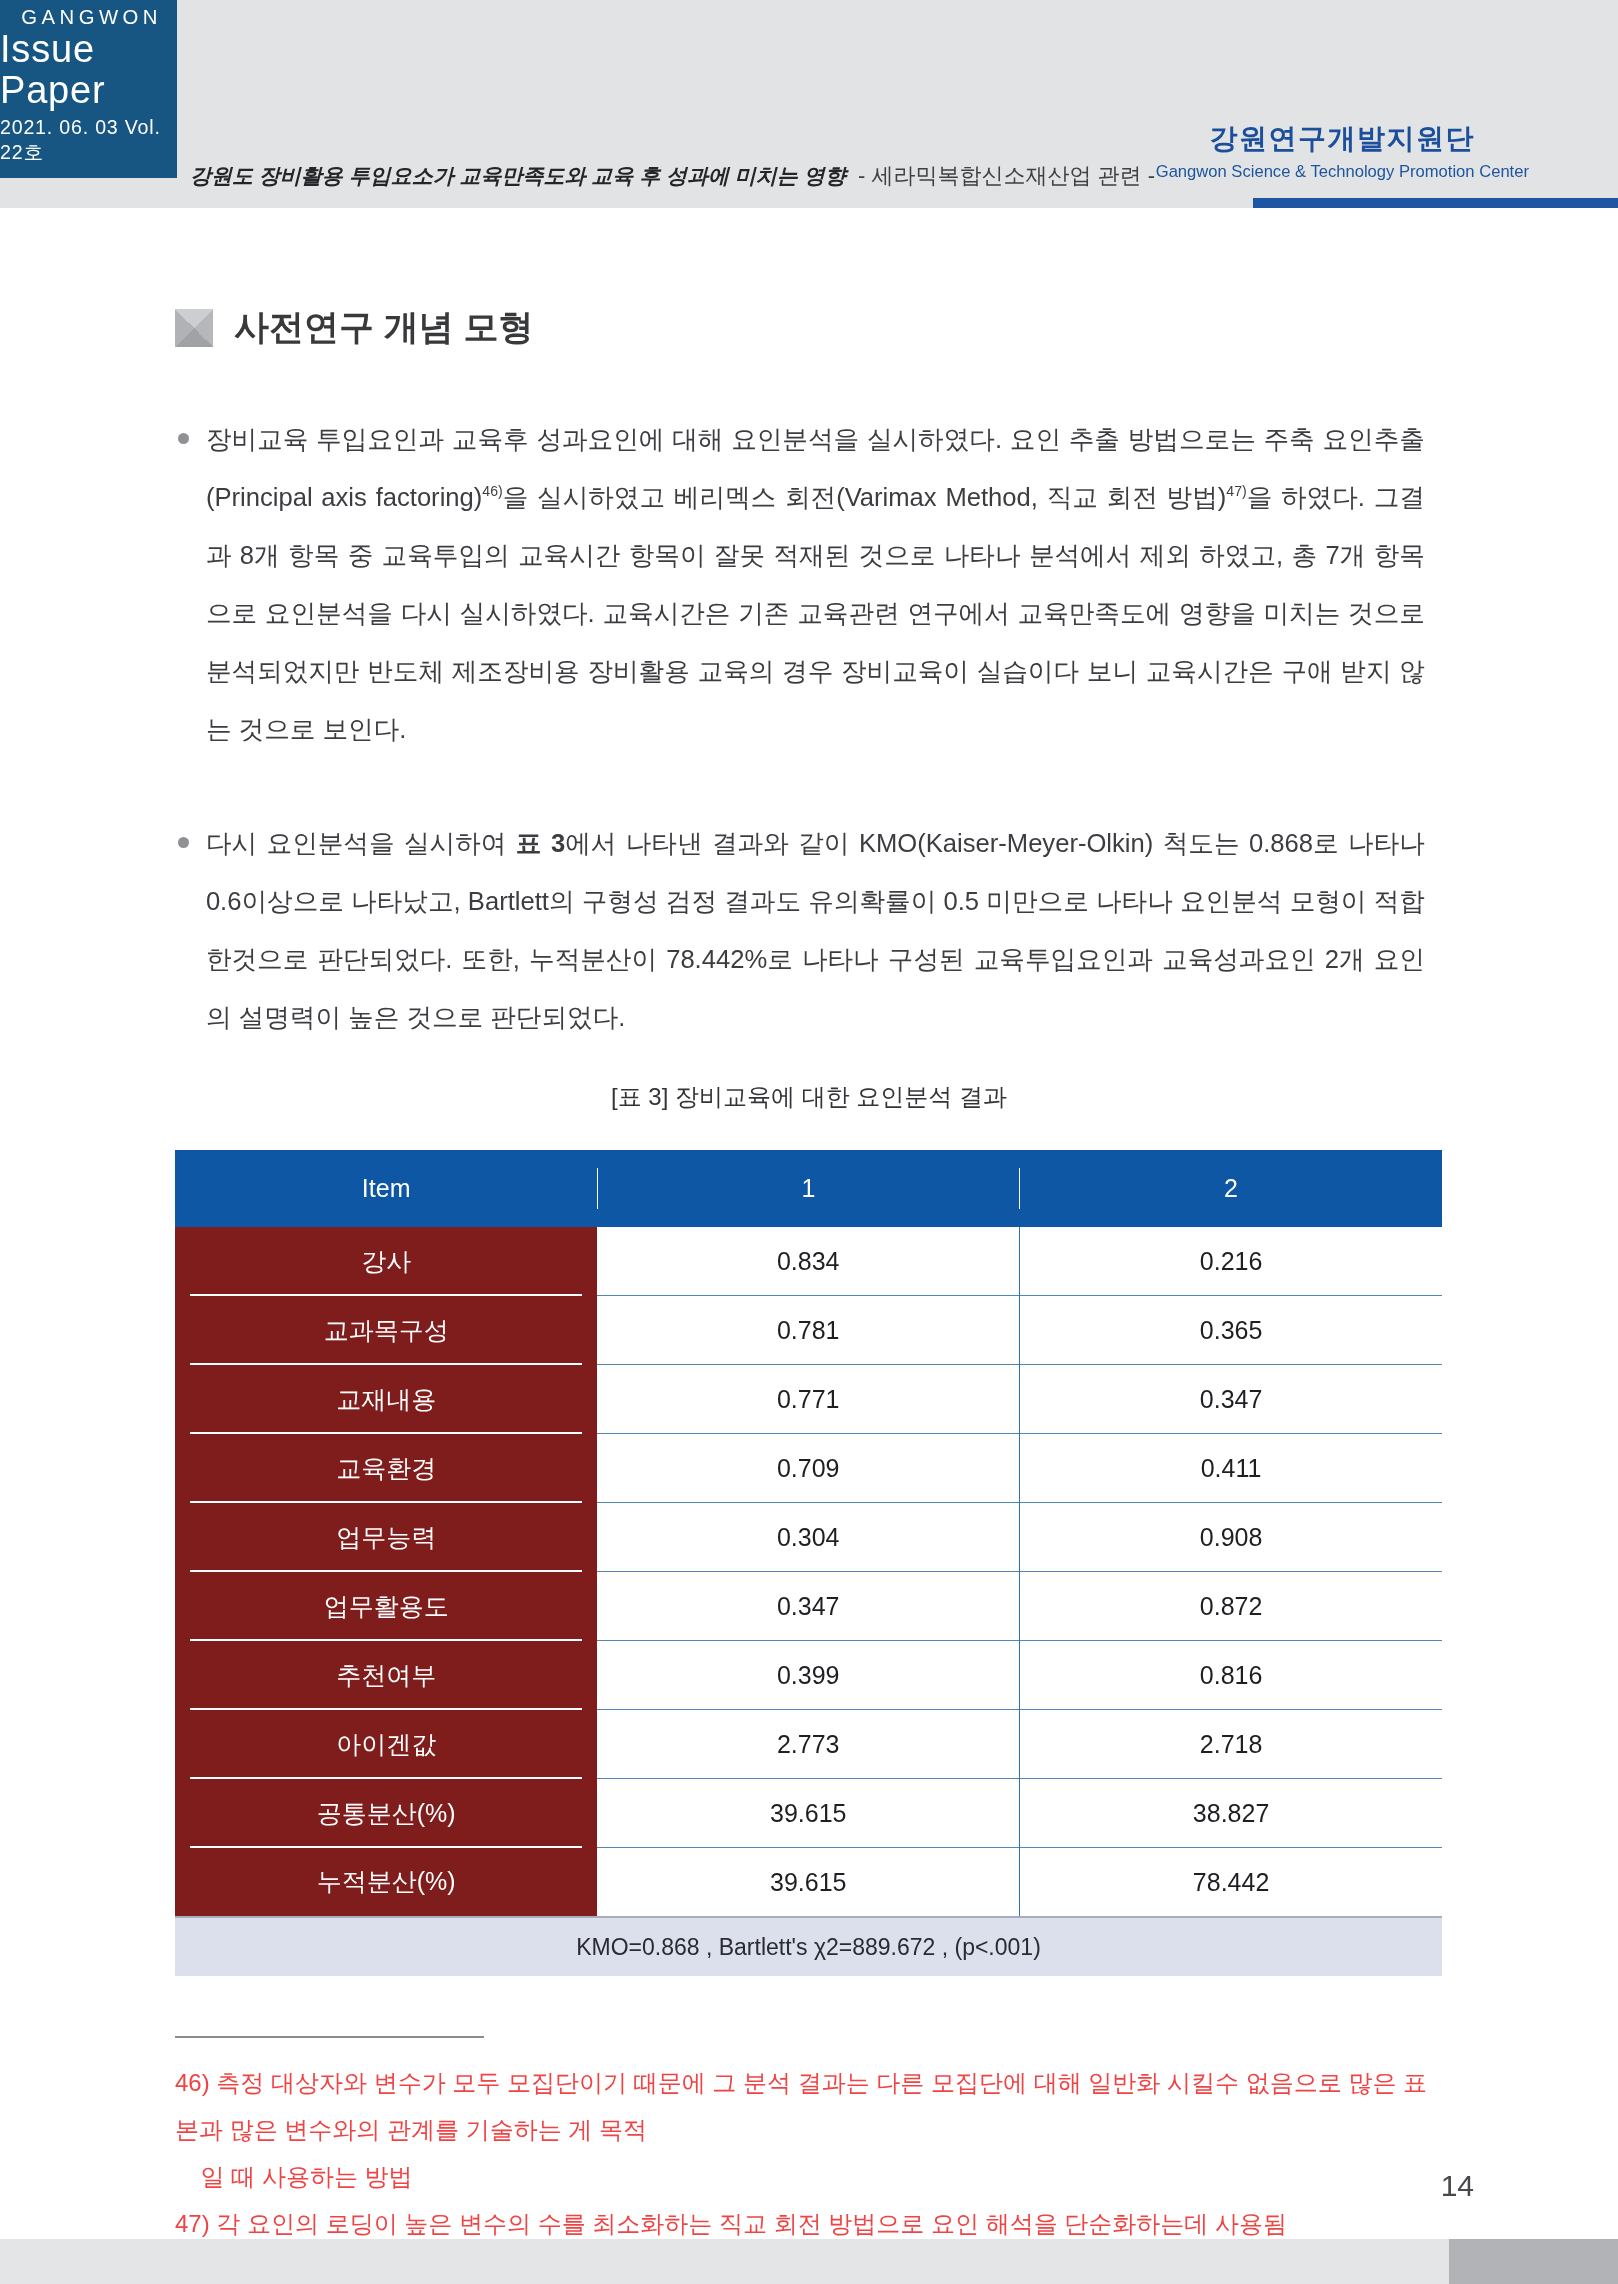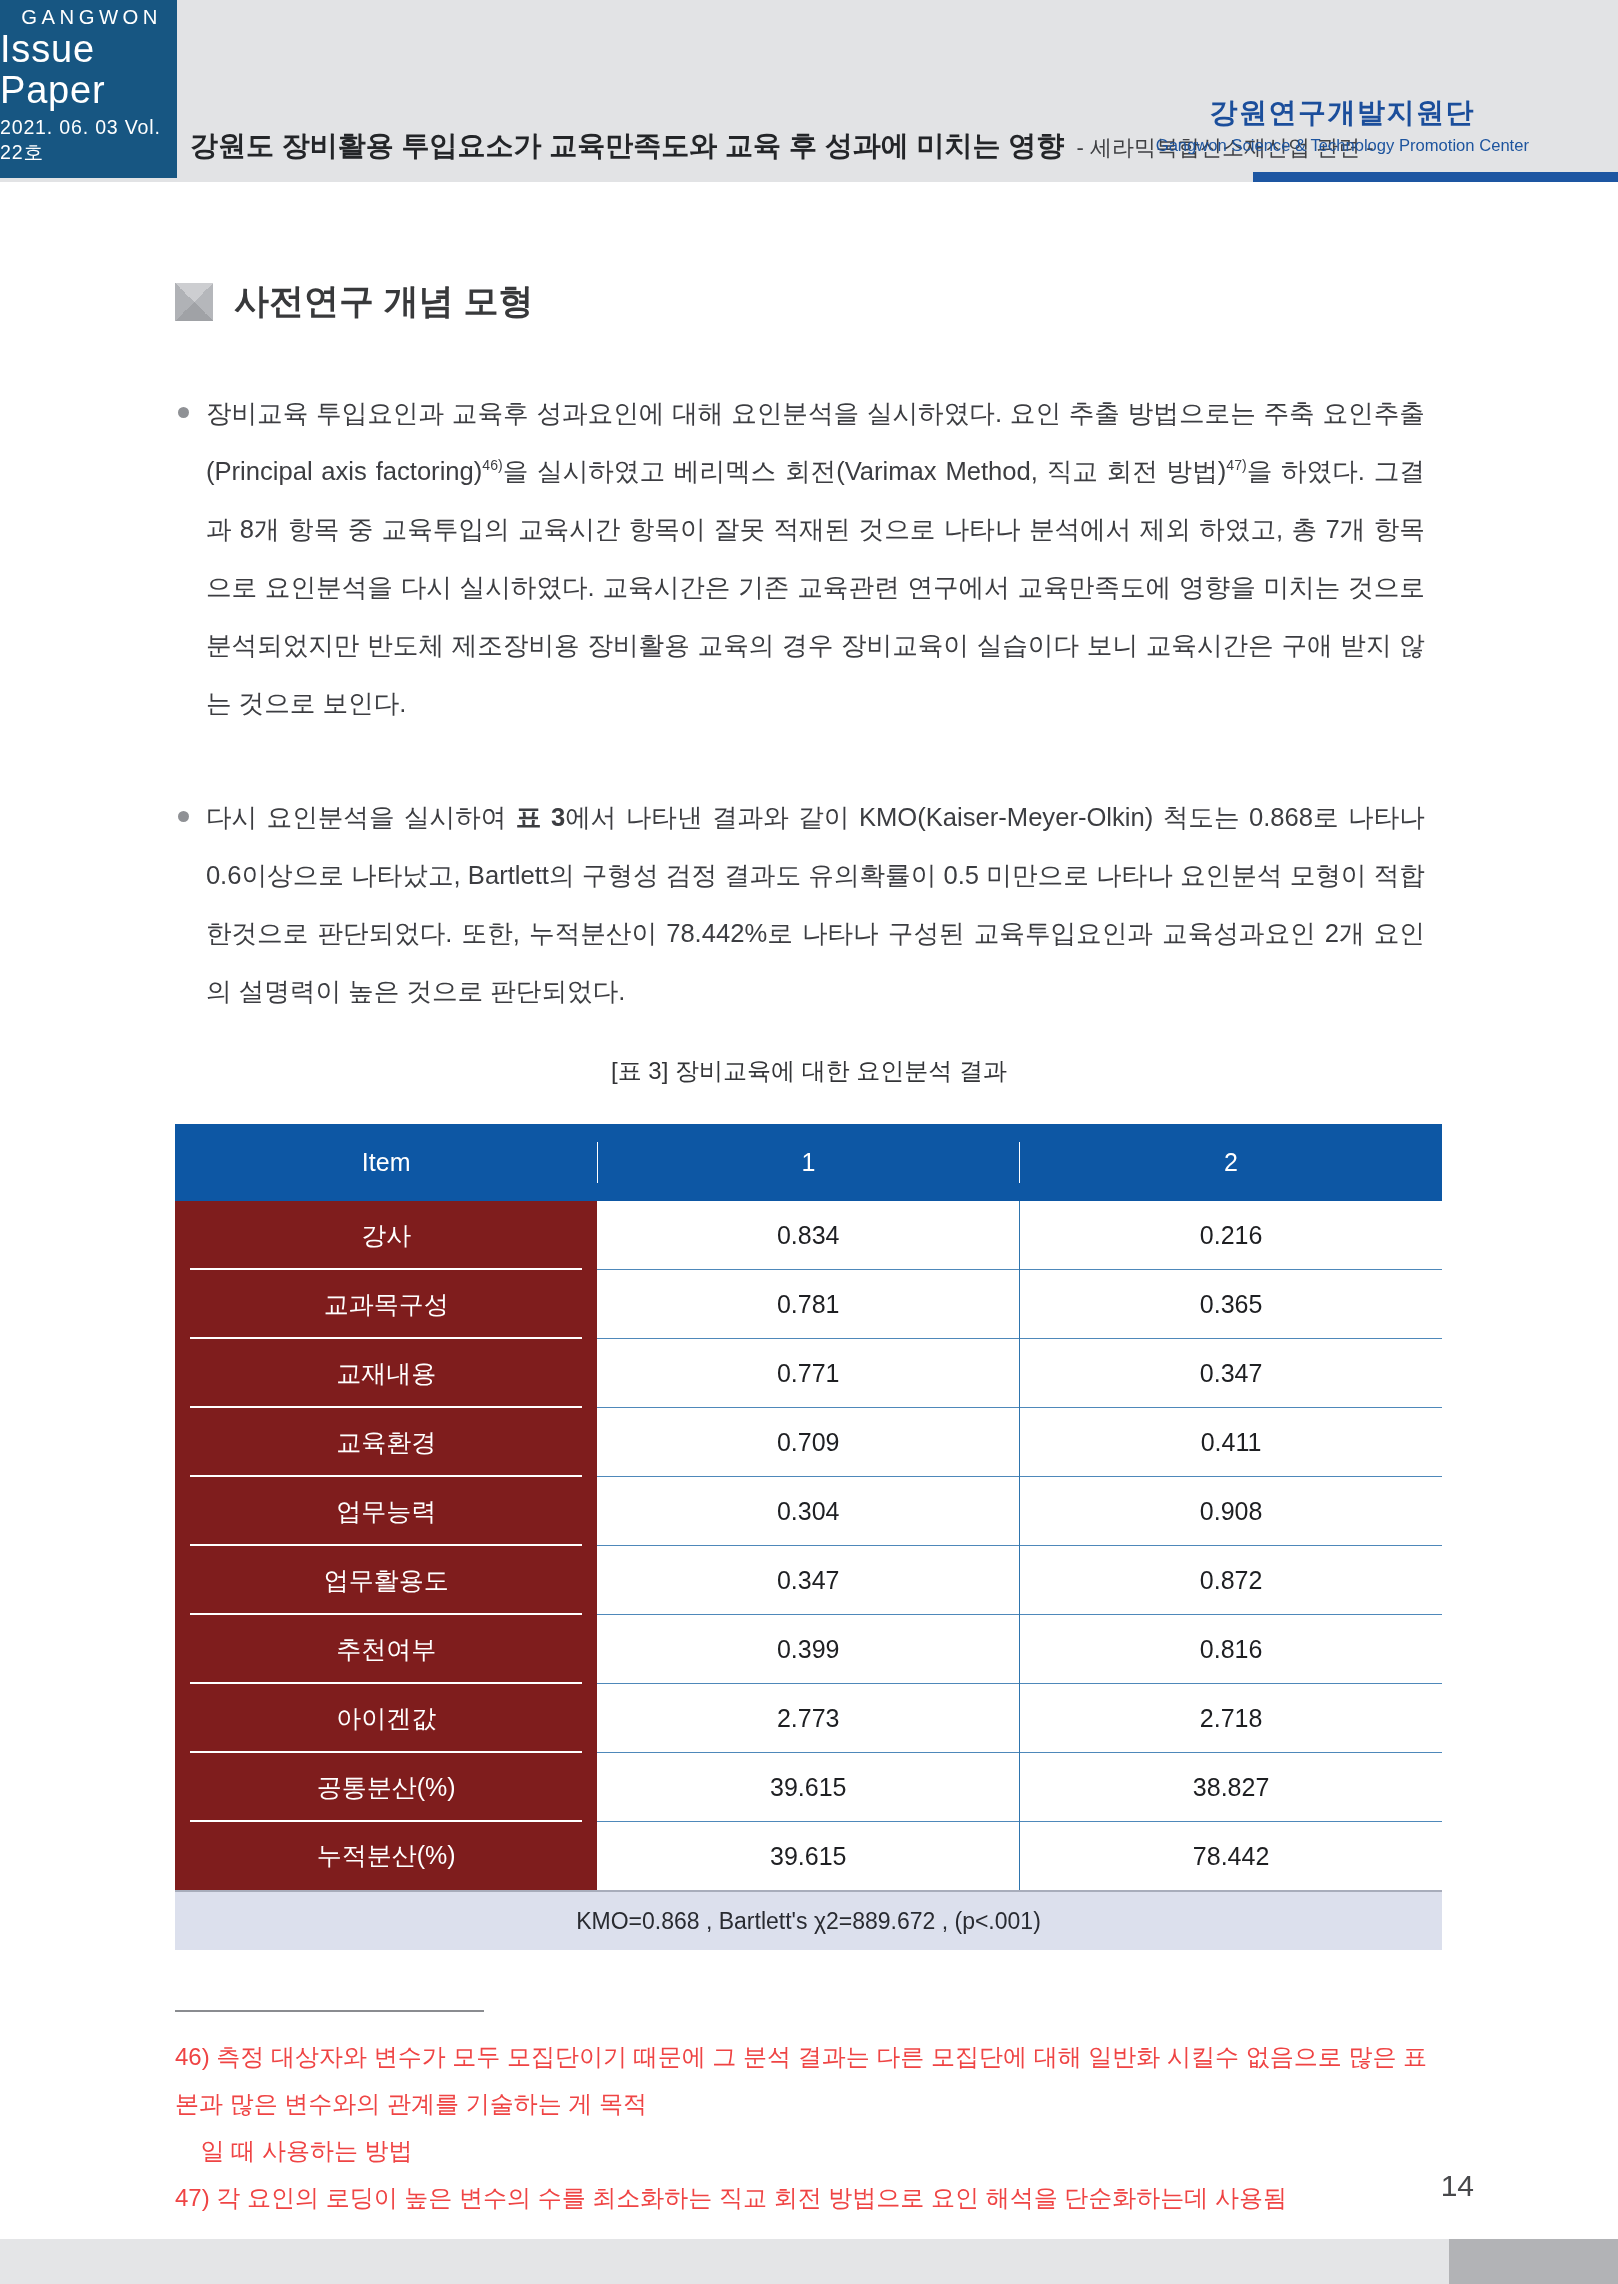--- a/index.html
+++ b/index.html
@@ -1,28 +1,28 @@
 <!DOCTYPE html>
 <html lang="ko" style="font-size:12px"><head>
 <meta charset="utf-8">
 <style>
   html,body { margin:0; padding:0; background:#ffffff; }
   body { font-family:"Liberation Sans","DejaVu Sans",sans-serif; }
   .page { position:relative; width:1618px; height:2284px; background:#ffffff; overflow:hidden; }
 
   
-  .header { position:relative; width:100%; height:182px; background:#e2e3e5; }
+  .header { position:relative; width:100%; height:208px; background:#e2e3e5; }
   .brand-box { position:absolute; left:0; top:0; width:177px; height:178px; background:#175682;
                display:flex; flex-direction:column; justify-content:flex-end; align-items:flex-end;
                padding:0 15px 12px 0; box-sizing:border-box; color:#fff; }
   .brand-top { font-size:20.3px; letter-spacing:4.5px; }
   .brand-main { font-size:38px; letter-spacing:0.8px; line-height:1.1; }
   .brand-meta { font-size:19.6px; margin-top:3.8px; letter-spacing:0.8px; }
   .doc-title { position:absolute; left:190px; bottom:16.6px; white-space:nowrap; }
-  .doc-title-main { font-size:28px; font-weight:700; color:#232528; }
+  .doc-title-main { font-size:21px; font-weight:700; color:#232528;font-style:italic; }
   .doc-title-sub { font-size:22px; font-weight:400; color:#3f4043; margin-left:9px; }
   .org-block { position:absolute; right:89px; bottom:25.6px; text-align:center; }
   .org-kr { font-size:28px; font-weight:700; color:#1b4e9b; letter-spacing:1.5px; }
   .org-en { font-size:16.6px; color:#1d549e; margin-top:4px; }
   .org-bar { position:absolute; right:0; bottom:0; width:365px; height:9.8px; background:#1d56a2; }
 
   
   .main { margin:0 175px; }
   .section-heading { display:flex; align-items:center; margin:96px 0 0 0;
                      font-size:35px; font-weight:700; color:#38393b; }

